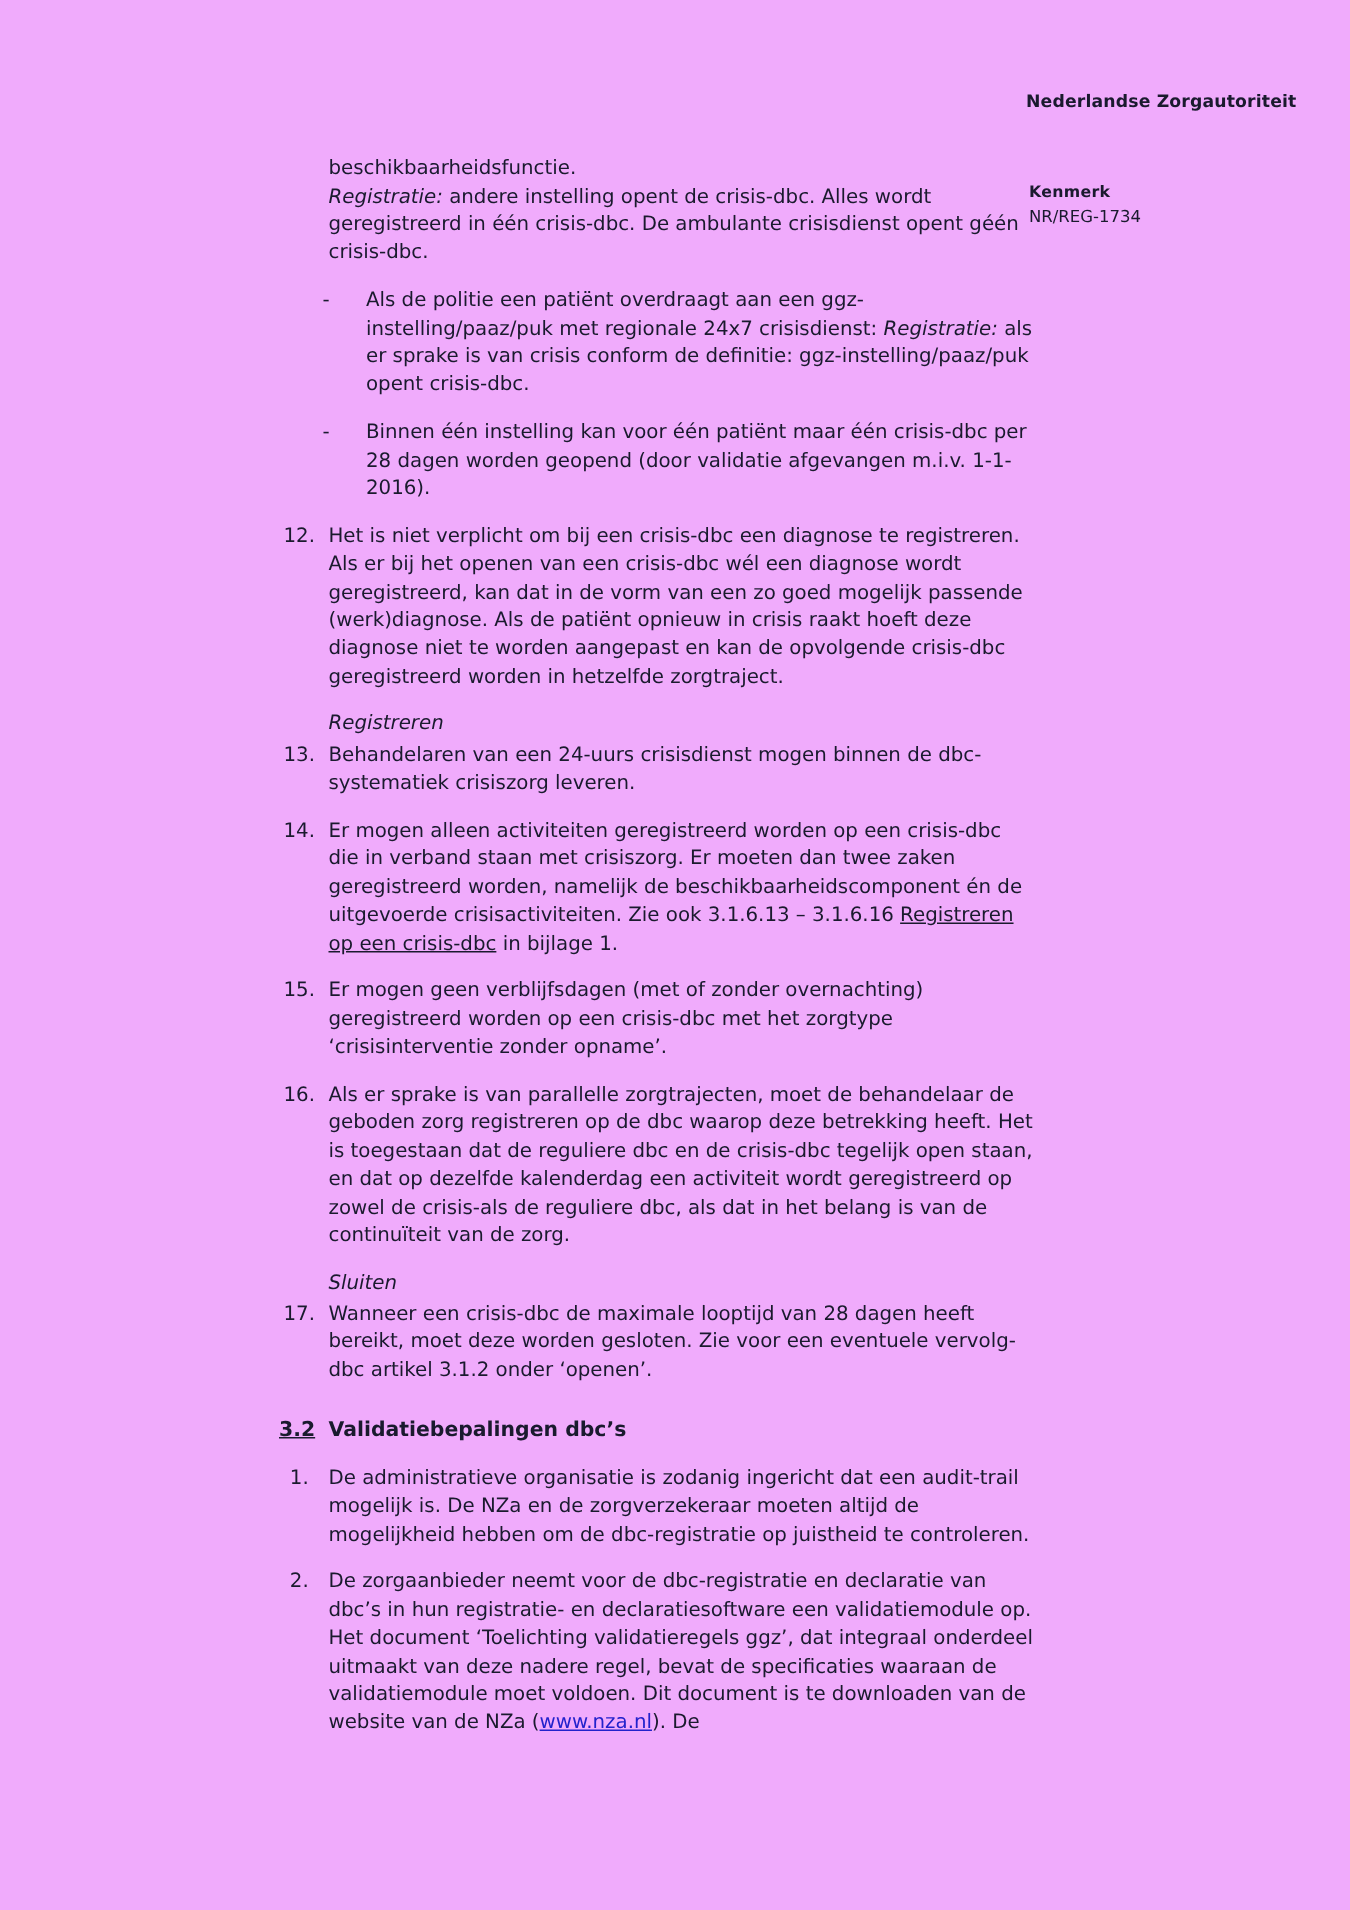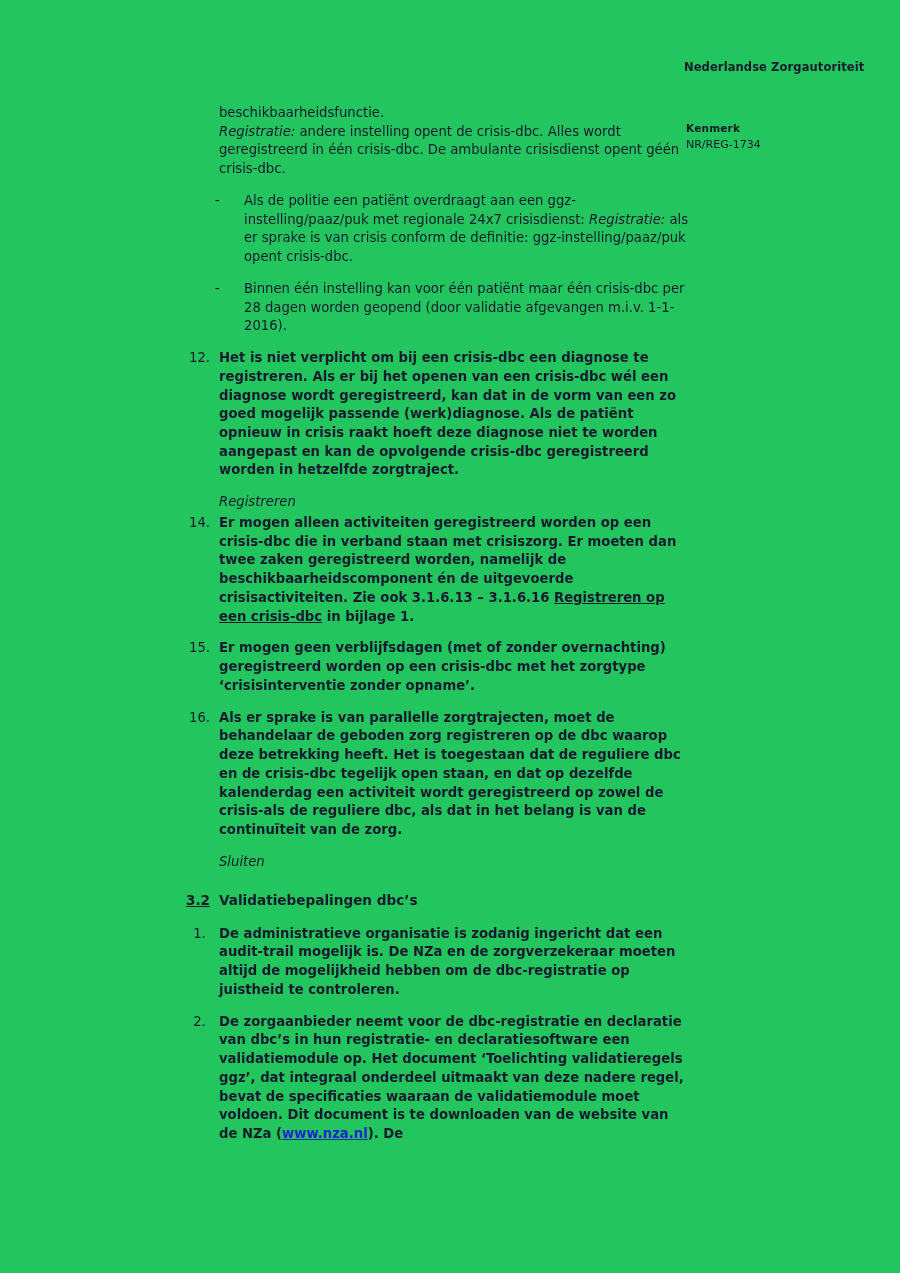--- a/index.html
+++ b/index.html
@@ -7,21 +7,21 @@
     padding: 0;
     background: #ffffff;
   }
   body {
     font-family: "DejaVu Sans", sans-serif;
   }
   .page {
     position: relative;
     width: 900px;
     height: 1273px;
-    background: #22c55e;
+    background: #f0abfc;
     overflow: hidden;
   }
   .org-name {
     position: absolute;
     left: 684px;
     top: 60px;
     font-size: 11.5px;
     font-weight: bold;
     color: #1a1a2e;
     letter-spacing: 0.1px;
@@ -68,21 +68,20 @@
   }
   .num-item > .num {
     position: absolute;
     left: 0;
     top: 0;
     width: 27px;
     text-align: center;
   }
   .num-item > .txt {
     display: block;
-    font-weight: bold;
   }
 
   
   .dash-item {
     position: relative;
     padding-left: 58px;
     margin-bottom: 13px;
   }
   .dash-item > .dash {
     position: absolute;
@@ -161,38 +160,46 @@
       <span>Binnen één instelling kan voor één patiënt maar één crisis-dbc per 28 dagen worden geopend (door validatie afgevangen m.i.v. 1-1-2016).</span>
     </div>
 
     <div class="num-item">
       <span class="num">12.</span>
       <span class="txt">Het is niet verplicht om bij een crisis-dbc een diagnose te registreren. Als er bij het openen van een crisis-dbc wél een diagnose wordt geregistreerd, kan dat in de vorm van een zo goed mogelijk passende (werk)diagnose. Als de patiënt opnieuw in crisis raakt hoeft deze diagnose niet te worden aangepast en kan de opvolgende crisis-dbc geregistreerd worden in hetzelfde zorgtraject.</span>
     </div>
 
     <div class="sub-head">Registreren</div>
 
+    <div class="num-item">
+      <span class="num">13.</span>
+      <span class="txt">Behandelaren van een 24-uurs crisisdienst mogen binnen de dbc-systematiek crisiszorg leveren.</span>
+    </div>
 
     <div class="num-item">
       <span class="num">14.</span>
       <span class="txt"><span>Er mogen alleen activiteiten geregistreerd worden op een crisis-dbc die in verband staan met crisiszorg. Er moeten dan twee zaken geregistreerd worden, namelijk de beschikbaarheidscomponent én de uitgevoerde crisisactiviteiten. Zie ook 3.1.6.13 – 3.1.6.16 </span><span class="ul">Registreren op een crisis-dbc</span><span> in bijlage 1.</span></span>
     </div>
 
     <div class="num-item">
       <span class="num">15.</span>
       <span class="txt">Er mogen geen verblijfsdagen (met of zonder overnachting) geregistreerd worden op een crisis-dbc met het zorgtype ‘crisisinterventie zonder opname’.</span>
     </div>
 
     <div class="num-item">
       <span class="num">16.</span>
       <span class="txt">Als er sprake is van parallelle zorgtrajecten, moet de behandelaar de geboden zorg registreren op de dbc waarop deze betrekking heeft. Het is toegestaan dat de reguliere dbc en de crisis-dbc tegelijk open staan, en dat op dezelfde kalenderdag een activiteit wordt geregistreerd op zowel de crisis-als de reguliere dbc, als dat in het belang is van de continuïteit van de zorg.</span>
     </div>
 
     <div class="sub-head">Sluiten</div>
 
+    <div class="num-item">
+      <span class="num">17.</span>
+      <span class="txt">Wanneer een crisis-dbc de maximale looptijd van 28 dagen heeft bereikt, moet deze worden gesloten. Zie voor een eventuele vervolg-dbc artikel 3.1.2 onder ‘openen’.</span>
+    </div>
 
     <div class="sec-head">
       <span class="sec-num">3.2</span>
       <span class="sec-title">Validatiebepalingen dbc’s</span>
     </div>
 
     <div class="num-item">
       <span class="num">1.</span>
       <span class="txt">De administratieve organisatie is zodanig ingericht dat een audit-trail mogelijk is. De NZa en de zorgverzekeraar moeten altijd de mogelijkheid hebben om de dbc-registratie op juistheid te controleren.</span>
     </div>

